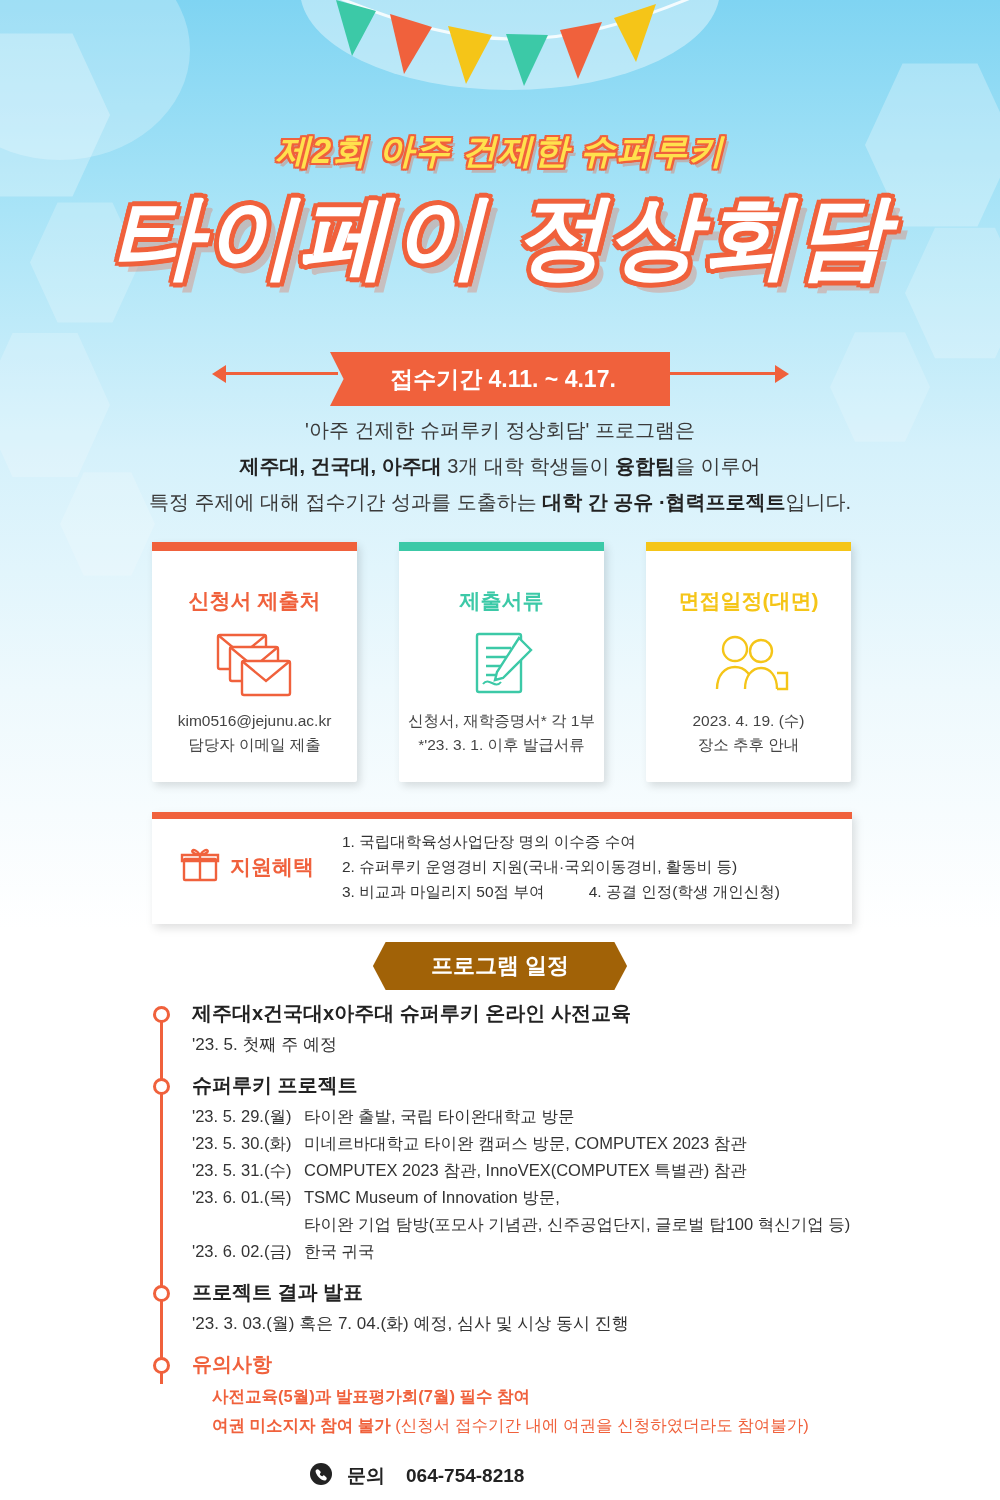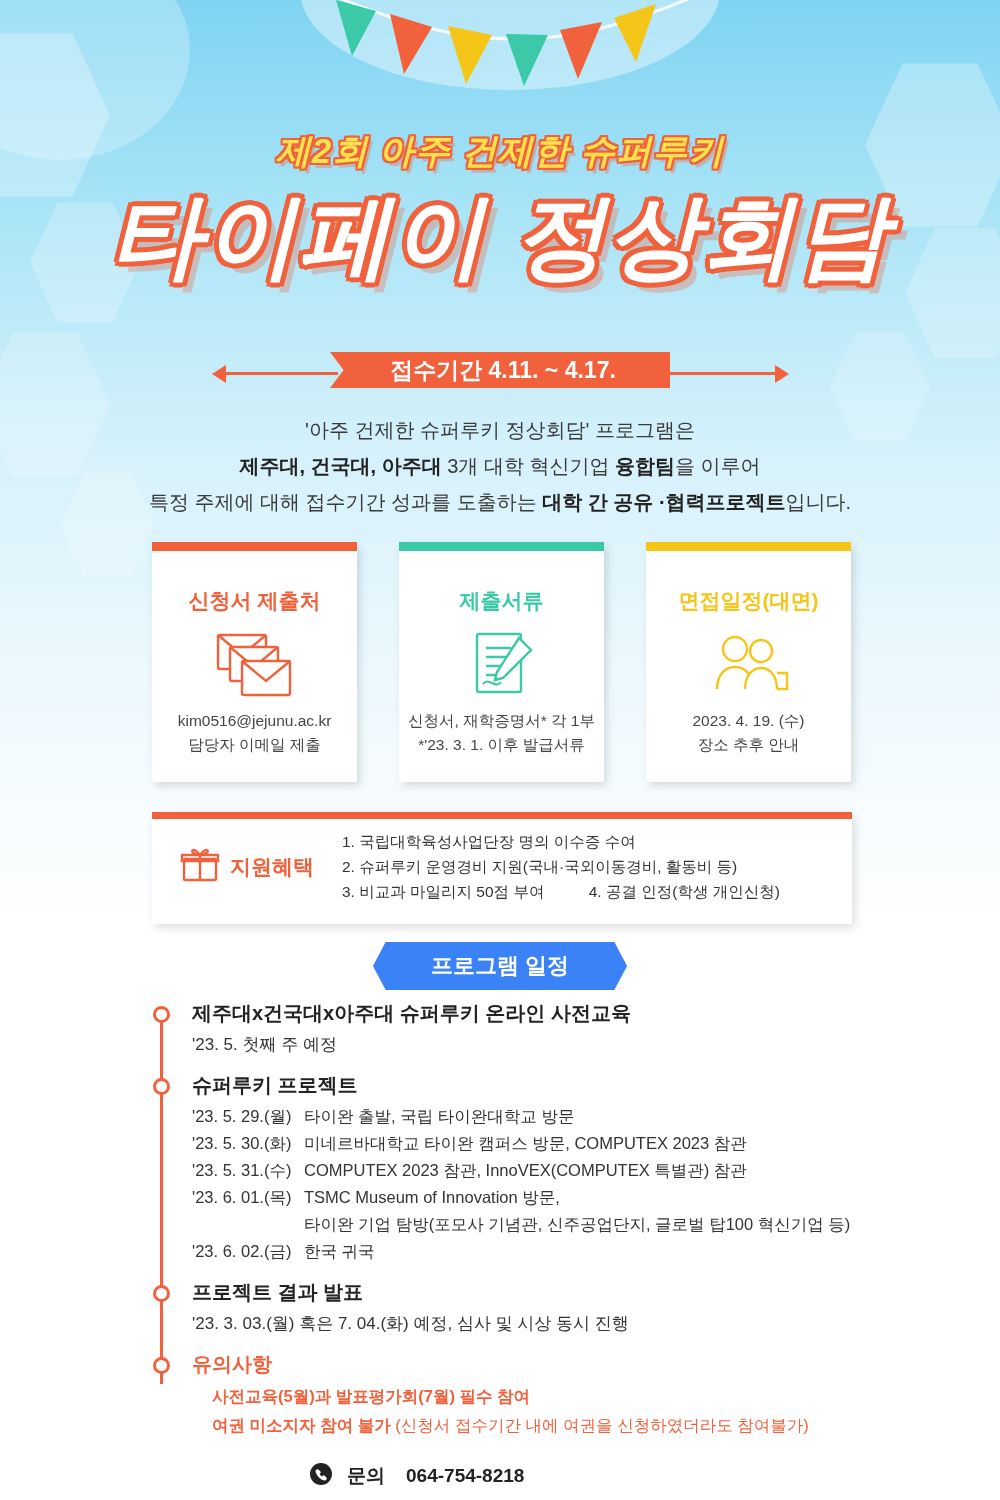--- a/index.html
+++ b/index.html
@@ -46,21 +46,21 @@
 
   
   .period-row { position: absolute; top: 352px; left: 0; width: 1000px; height: 42px; }
   .period-line { position: absolute; top: 20px; height: 3px; background: #f0613c; }
   .period-line.left { left: 218px; width: 120px; }
   .period-line.right { left: 663px; width: 120px; }
   .arrow { position: absolute; top: 13px; width: 0; height: 0; }
   .arrow.left { left: 212px; border-top: 9px solid transparent; border-bottom: 9px solid transparent; border-right: 14px solid #f0613c; }
   .arrow.right { left: 775px; border-top: 9px solid transparent; border-bottom: 9px solid transparent; border-left: 14px solid #f0613c; }
   .period-banner {
-    position: absolute; left: 330px; top: 0; width: 340px; height: 36px;
+    position: absolute; left: 330px; top: 0; width: 340px; height: 54px;
     background: #f0613c; color: #fff; font-size: 23px; font-weight: bold;
     display: flex; align-items: center; justify-content: center;
     clip-path: polygon(0 0, 100% 0, 100% 100%, 0 100%, 4% 50%);
   }
   .period-banner span { margin-left: 6px; }
 
   
   .intro { position: absolute; top: 412px; left: 0; width: 1000px; text-align: center;
            font-size: 20px; line-height: 36px; color: #3a3a3a; }
   .intro b { font-weight: bold; color: #222; }
@@ -80,21 +80,21 @@
               background: #fff; box-shadow: 3px 4px 9px rgba(0,0,0,0.13); }
   .benefits-topbar { height: 7px; background: #f0613c; width: 100%; }
   .benefits-inner { display: flex; padding: 10px 0 0 0; }
   .benefits-left { width: 190px; display: flex; align-items: center; justify-content: center; gap: 10px; }
   .benefits-label { font-size: 21px; font-weight: bold; color: #f0613c; }
   .benefits-list { flex: 1; font-size: 15.5px; line-height: 25px; color: #333; padding-right: 12px; }
   .benefits-list .li4 { display: inline-block; margin-left: 40px; }
 
   
   .sched-banner-wrap { position: absolute; top: 942px; left: 0; width: 1000px; text-align: center; }
-  .sched-banner { display: inline-block; background: #3b82f6; color: #fff;
+  .sched-banner { display: inline-block; background: #a16207; color: #fff;
                   font-size: 22px; font-weight: bold; padding: 9px 58px;
                   clip-path: polygon(5% 0, 95% 0, 100% 50%, 95% 100%, 5% 100%, 0 50%); }
 
   
   .timeline { position: absolute; top: 1000px; left: 160px; width: 760px; }
   .tl-line { position: absolute; left: 0; top: 8px; width: 3px; height: 376px; background: #f0613c; }
   .tl-item { position: relative; padding-left: 32px; margin-bottom: 14px; }
   .tl-dot { position: absolute; left: -7px; top: 6px; width: 17px; height: 17px; border-radius: 50%;
             background: #fff; border: 3px solid #f0613c; }
   .tl-head { font-size: 20px; font-weight: bold; color: #222; margin-bottom: 4px; }
@@ -151,21 +151,21 @@
   <div class="period-banner">
     <span>접수기간 4.11. ~ 4.17.</span>
   </div>
   <div class="period-line right"></div>
   <div class="arrow right"></div>
 </div>
 
 <div class="intro">
   <div>'아주 건제한 슈퍼루키 정상회담' 프로그램은</div>
   <div>
-    <b>제주대, 건국대, 아주대</b><span> 3개 대학 혁신기업 </span><b>융합팀</b><span>을 이루어</span>
+    <b>제주대, 건국대, 아주대</b><span> 3개 대학 학생들이 </span><b>융합팀</b><span>을 이루어</span>
   </div>
   <div>
     <span>특정 주제에 대해 접수기간 성과를 도출하는 </span><b>대학 간 공유 ·협력프로젝트</b><span>입니다.</span>
   </div>
 </div>
 
 <div class="cards">
 
   <div class="card">
     <div class="card-bar" style="background:#f0613c"></div>

